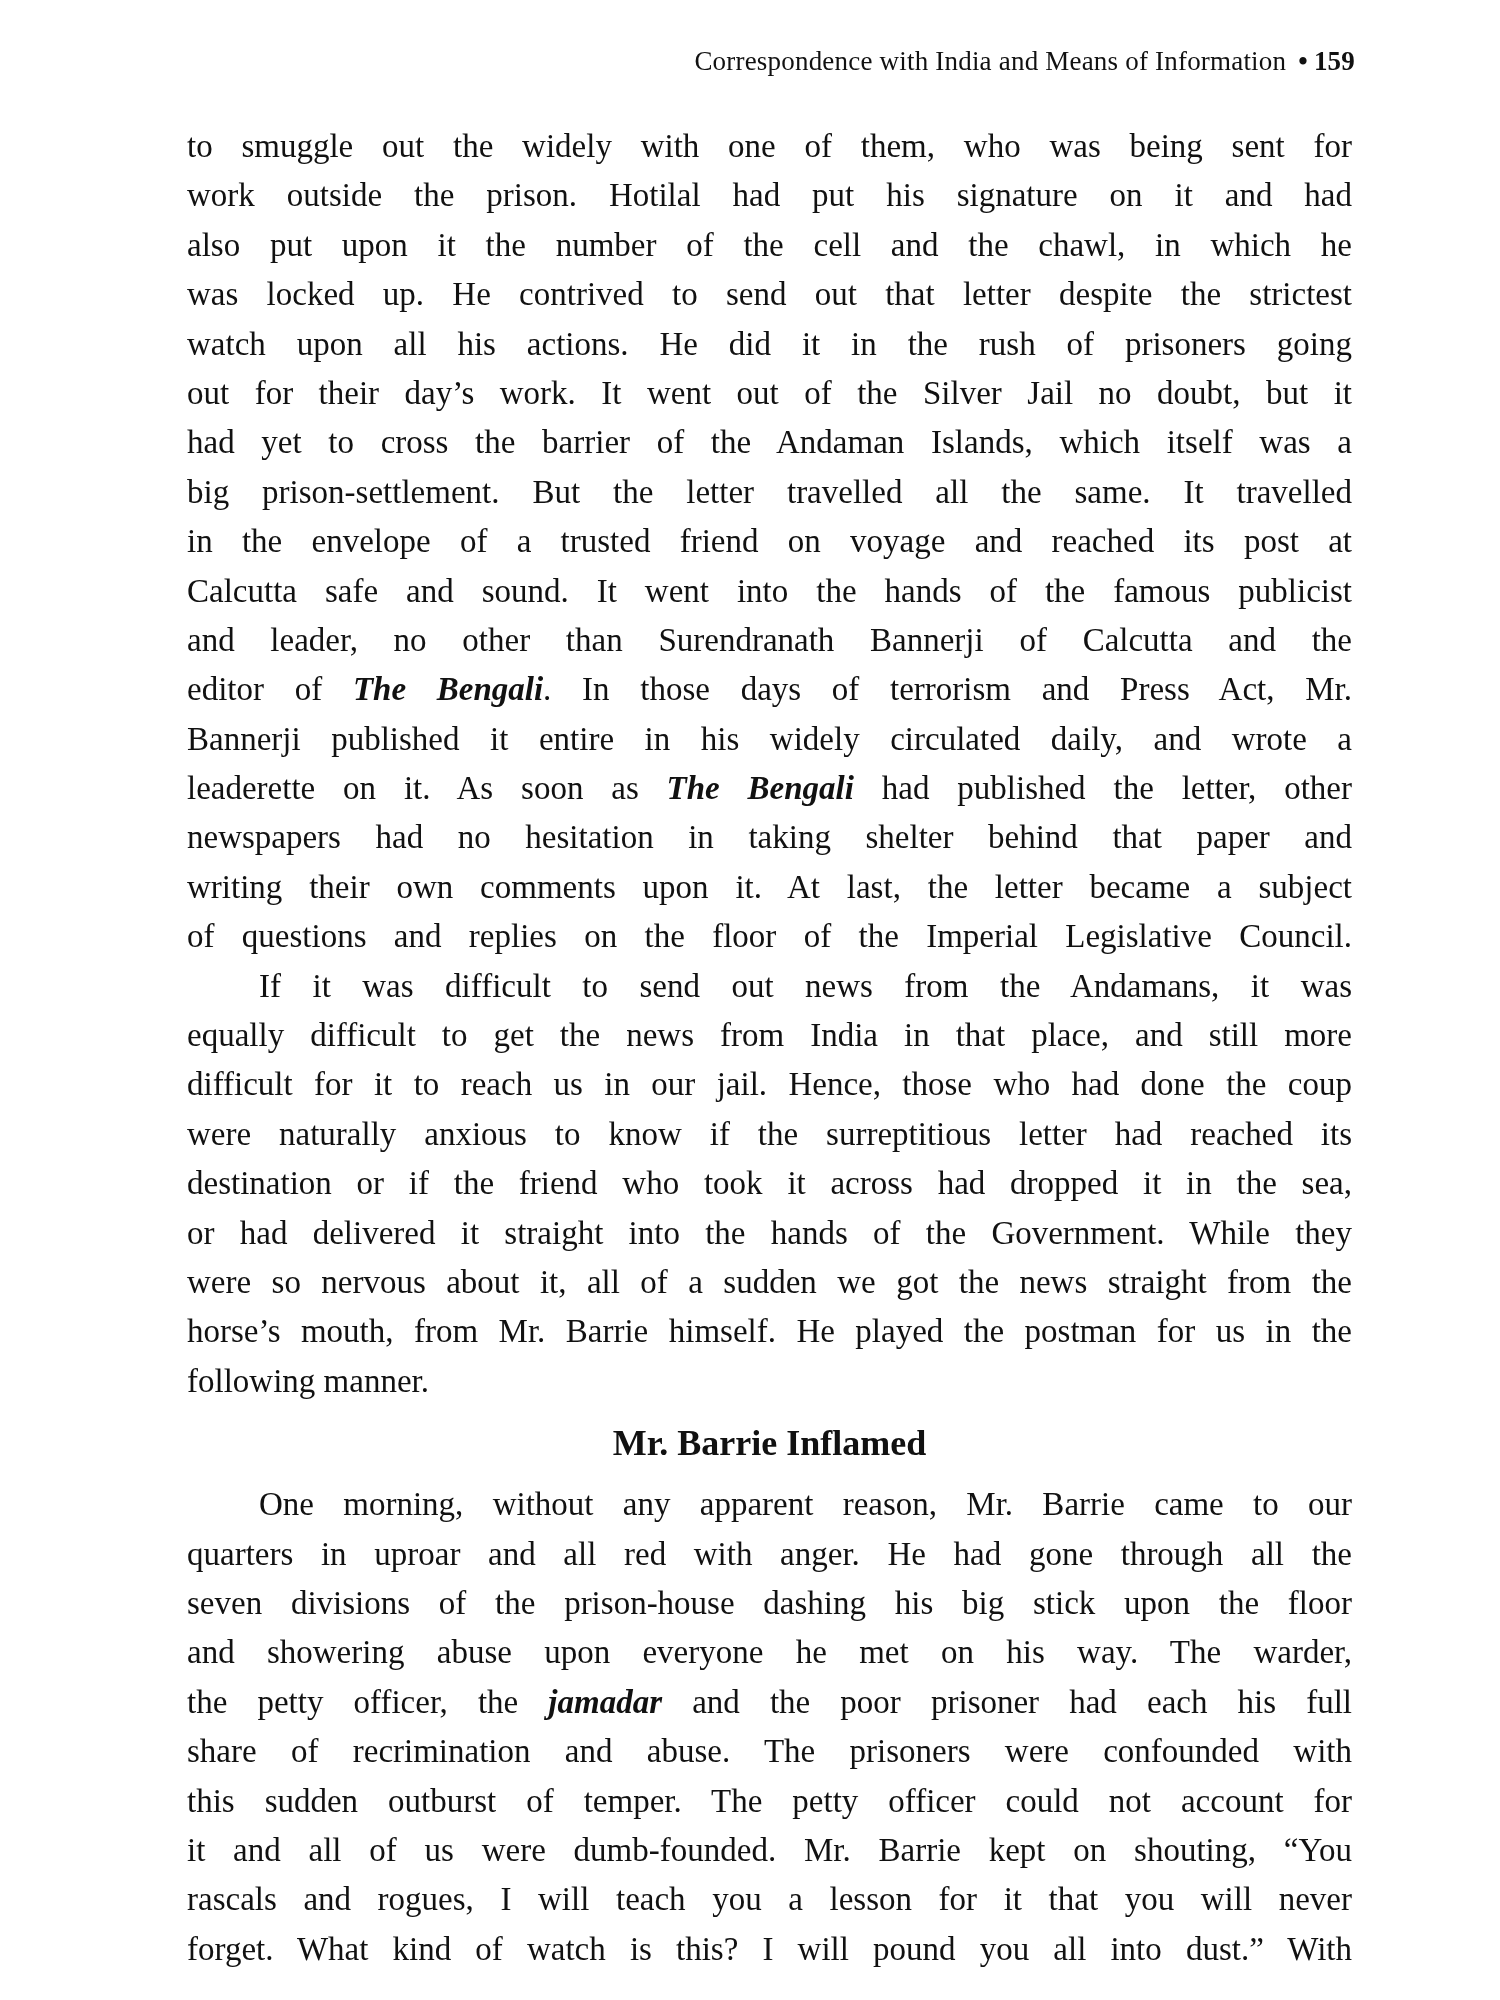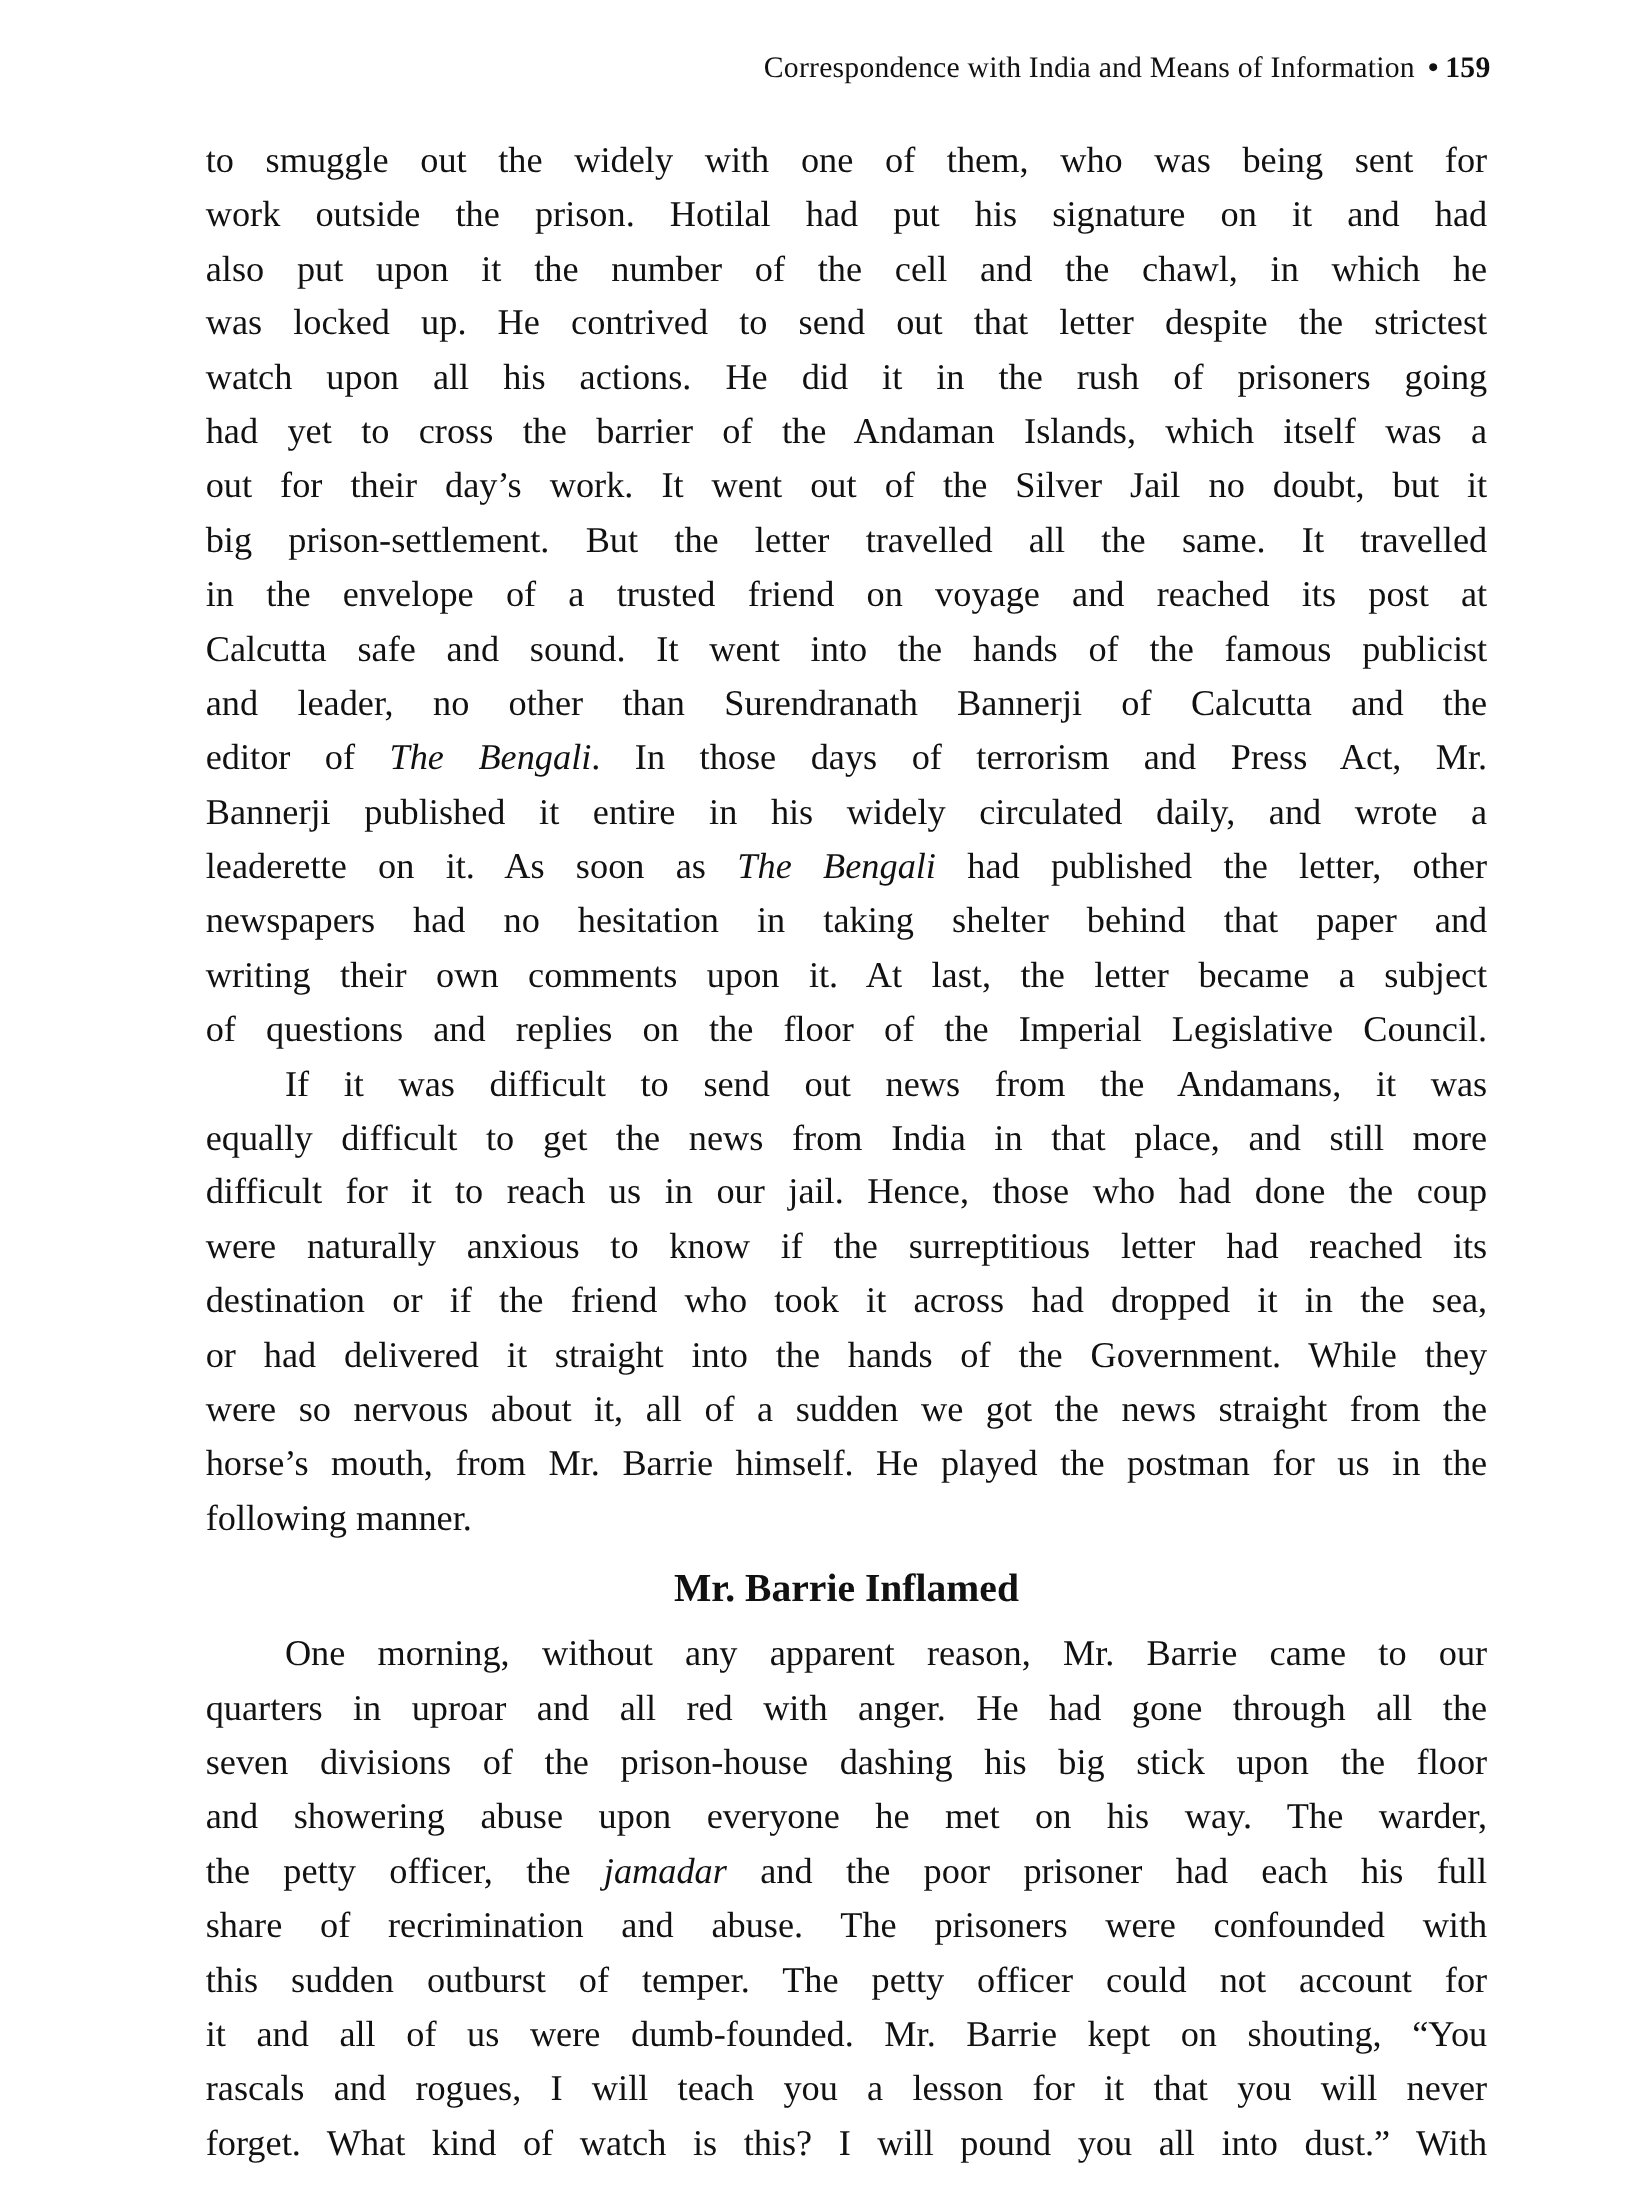--- a/index.html
+++ b/index.html
@@ -19,41 +19,41 @@
   .line {
     display: block; height: 49.4px; white-space: nowrap;
     text-align: justify; text-align-last: justify;
   }
   .line.last { text-align-last: left; }
   .line.indent { padding-left: 72px; }
   .heading {
     display: block; height: 74px; line-height: 74px; text-align: center;
     font-family: "Liberation Serif", serif; font-weight: bold; font-size: 36px;
   }
-  em { font-style: italic; }
+  em { font-style: italic; font-weight: bold; }
 </style>
 </head>
 <body>
 
 <div class="page">
 
   <div class="running-head">
     <span>Correspondence with India and Means of Information</span><span class="bullet">•</span><span class="folio">159</span>
   </div>
 
   <div class="body-text">
 
     <div>
       <span class="line">to smuggle out the widely with one of them, who was being sent for</span>
       <span class="line">work outside the prison. Hotilal had put his signature on it and had</span>
       <span class="line">also put upon it the number of the cell and the chawl, in which he</span>
       <span class="line">was locked up. He contrived to send out that letter despite the strictest</span>
       <span class="line">watch upon all his actions. He did it in the rush of prisoners going</span>
+      <span class="line">out for their day’s work. It went out of the Silver Jail no doubt, but it</span>
       <span class="line">had yet to cross the barrier of the Andaman Islands, which itself was a</span>
-      <span class="line">out for their day’s work. It went out of the Silver Jail no doubt, but it</span>
       <span class="line">big prison-settlement. But the letter travelled all the same. It travelled</span>
       <span class="line">in the envelope of a trusted friend on voyage and reached its post at</span>
       <span class="line">Calcutta safe and sound. It went into the hands of the famous publicist</span>
       <span class="line">and leader, no other than Surendranath Bannerji of Calcutta and the</span>
       <span class="line"><span>editor of </span><em>The Bengali</em><span>. In those days of terrorism and Press Act, Mr.</span></span>
       <span class="line">Bannerji published it entire in his widely circulated daily, and wrote a</span>
       <span class="line"><span>leaderette on it. As soon as </span><em>The Bengali</em><span> had published the letter, other</span></span>
       <span class="line">newspapers had no hesitation in taking shelter behind that paper and</span>
       <span class="line">writing their own comments upon it. At last, the letter became a subject</span>
       <span class="line">of questions and replies on the floor of the Imperial Legislative Council.</span>

